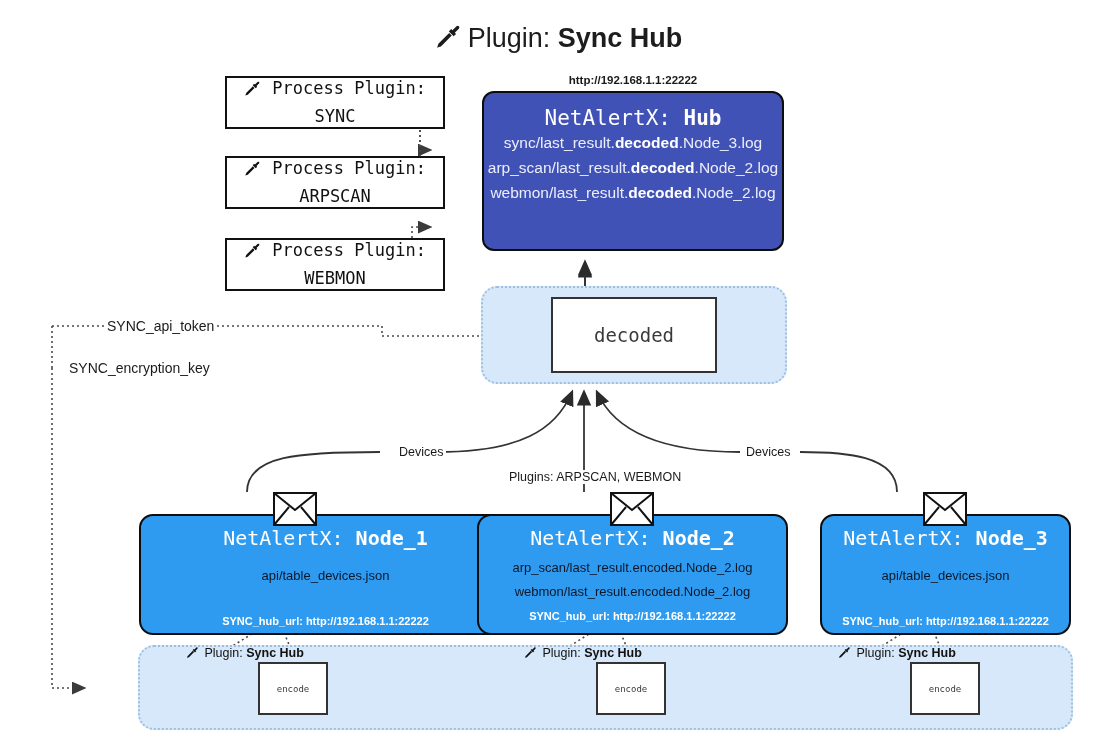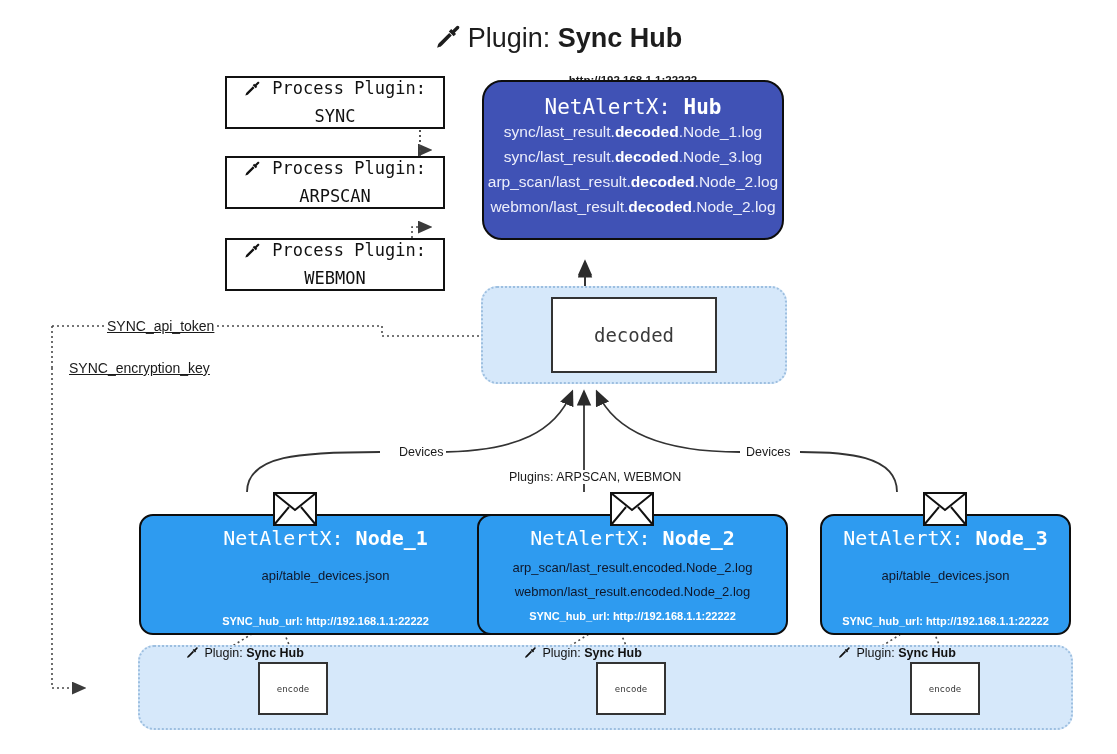--- a/index.html
+++ b/index.html
@@ -20,21 +20,21 @@
   .procbox{background:#ffffff;border:2px solid #111;box-sizing:border-box;
            display:flex;align-items:center;justify-content:center;
            font-family:"DejaVu Sans Mono","Liberation Mono",monospace;
            font-size:17px;line-height:25px;text-align:center;color:#111;}
   .procbox .inner{display:block;}
   .procbox .row1{display:block;white-space:nowrap;}
   .procbox .row2{display:block;}
   .procbox .plug{vertical-align:-3px;margin-right:1px;}
 
   
-  #hub{left:434px;top:80px;width:302px;height:160px;border-radius:20px;
+  #hub{left:434px;top:91px;width:302px;height:160px;border-radius:12px;
        background:#4052b5;border:2.5px solid #0d0d0d;box-sizing:border-box;}
   #hub .hub-title{font-family:"DejaVu Sans Mono","Liberation Mono",monospace;
        font-size:21px;color:#ffffff;text-align:center;margin-top:13px;}
   #hub .hub-title b{font-weight:700;}
   #hub .hub-line{font-size:15.5px;color:#eceefb;text-align:center;line-height:25px;
        white-space:nowrap;}
   #hub .hub-line b{font-weight:700;color:#ffffff;}
   #huburl{left:434px;top:74px;width:302px;text-align:center;font-size:11.5px;
           font-weight:700;color:#1a1a1a;}
 
@@ -55,21 +55,21 @@
   .nodecard .n-title{font-family:"DejaVu Sans Mono","Liberation Mono",monospace;
         font-size:20px;color:#ffffff;text-align:center;margin-top:10px;}
   .nodecard .n-title b{font-weight:700;}
   .nodecard .n-line{font-size:13px;color:#0f172a;text-align:center;line-height:24px;white-space:nowrap;}
   .nodecard .n-foot{font-size:11px;font-weight:700;color:#ffffff;text-align:center;white-space:nowrap;}
 
   
   .edgelabel{position:absolute;font-size:12.5px;color:#1a1a1a;background:#ffffff;
              padding:0 3px;white-space:nowrap;}
   .tokenlabel{position:absolute;font-size:14px;color:#1a1a1a;background:#ffffff;
-              padding:0 3px;white-space:nowrap;text-decoration:underline;}
+              padding:0 3px;white-space:nowrap;}
   .pluglabel{position:absolute;font-size:12.5px;color:#111;white-space:nowrap;}
   .pluglabel b{font-weight:700;}
   .pluglabel .plug{vertical-align:-2px;margin-right:2px;}
 </style>
 </head>
 <body>
 
 <div id="stage">
 
   <svg class="layer" viewBox="0 0 1117 754">
@@ -180,23 +180,20 @@
     </span>
   </div>
 
   <div class="node" id="huburl">http://192.168.1.1:22222</div>
   <div class="node" id="hub">
     <div class="hub-title">
       <span>NetAlertX:</span>
       <b>Hub</b>
     </div>
     <div class="hub-line">
-      <span>sync/last_result.</span><b>decoded</b><span>.Node_1.log</span>
-    </div>
-    <div class="hub-line">
       <span>sync/last_result.</span><b>decoded</b><span>.Node_3.log</span>
     </div>
     <div class="hub-line">
       <span>arp_scan/last_result.</span><b>decoded</b><span>.Node_2.log</span>
     </div>
     <div class="hub-line">
       <span>webmon/last_result.</span><b>decoded</b><span>.Node_2.log</span>
     </div>
   </div>
 

